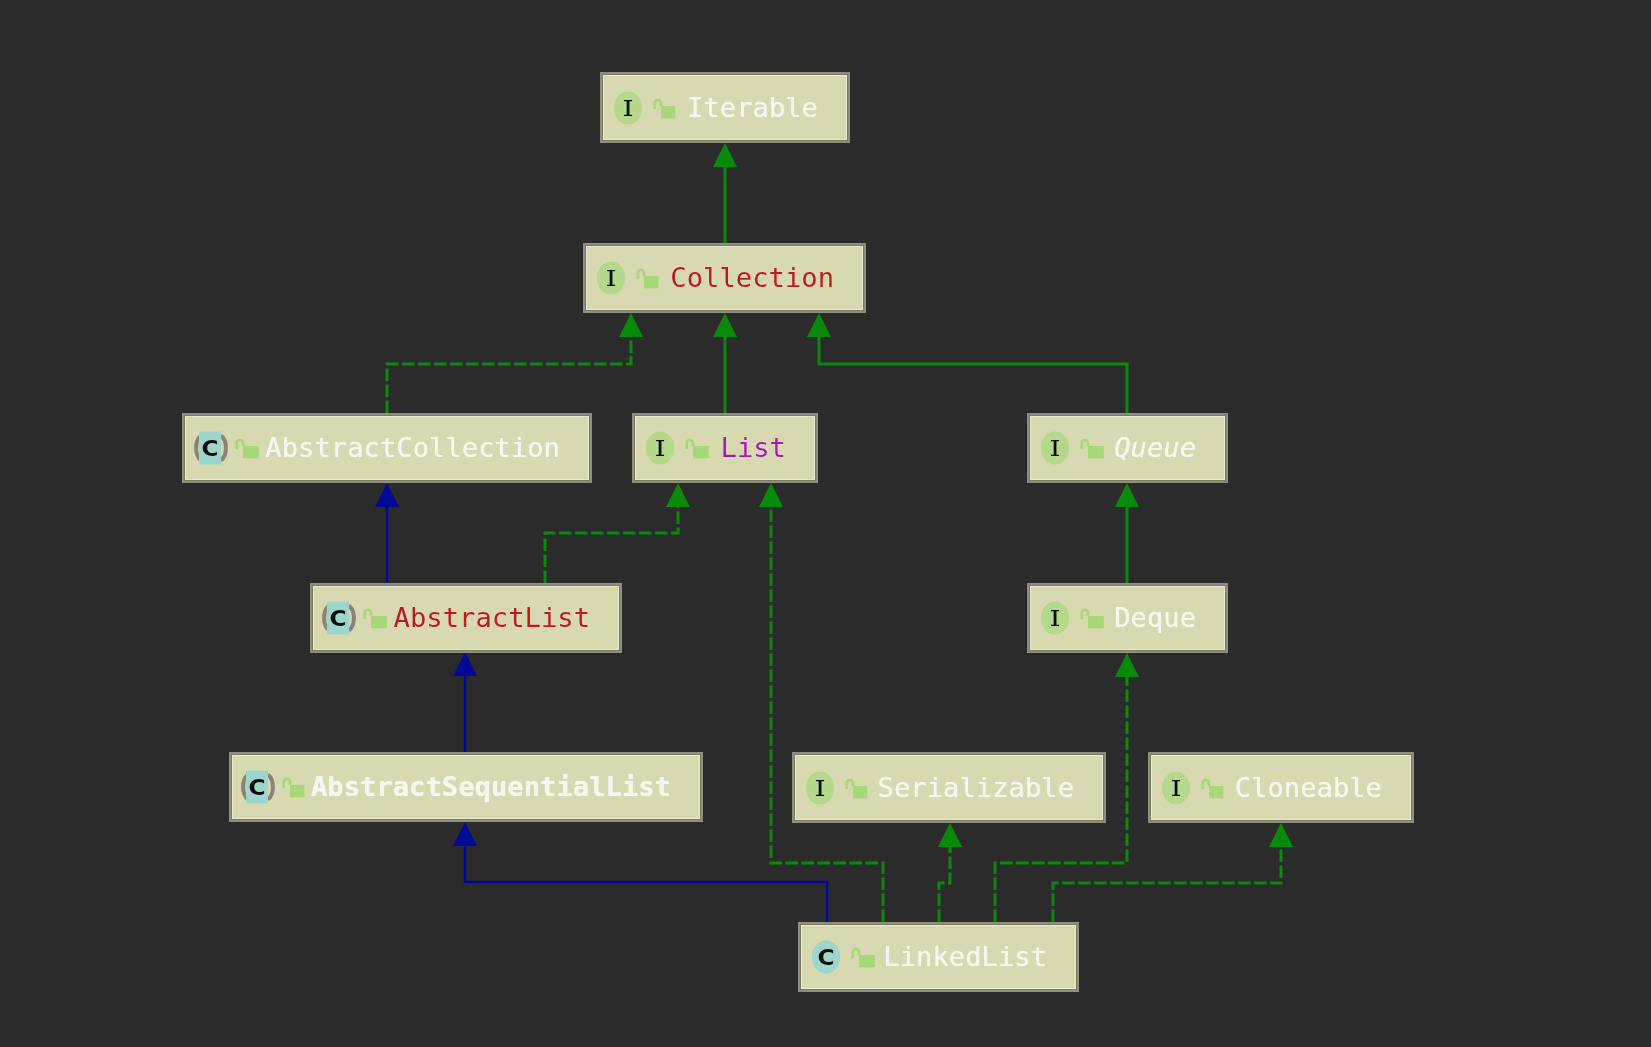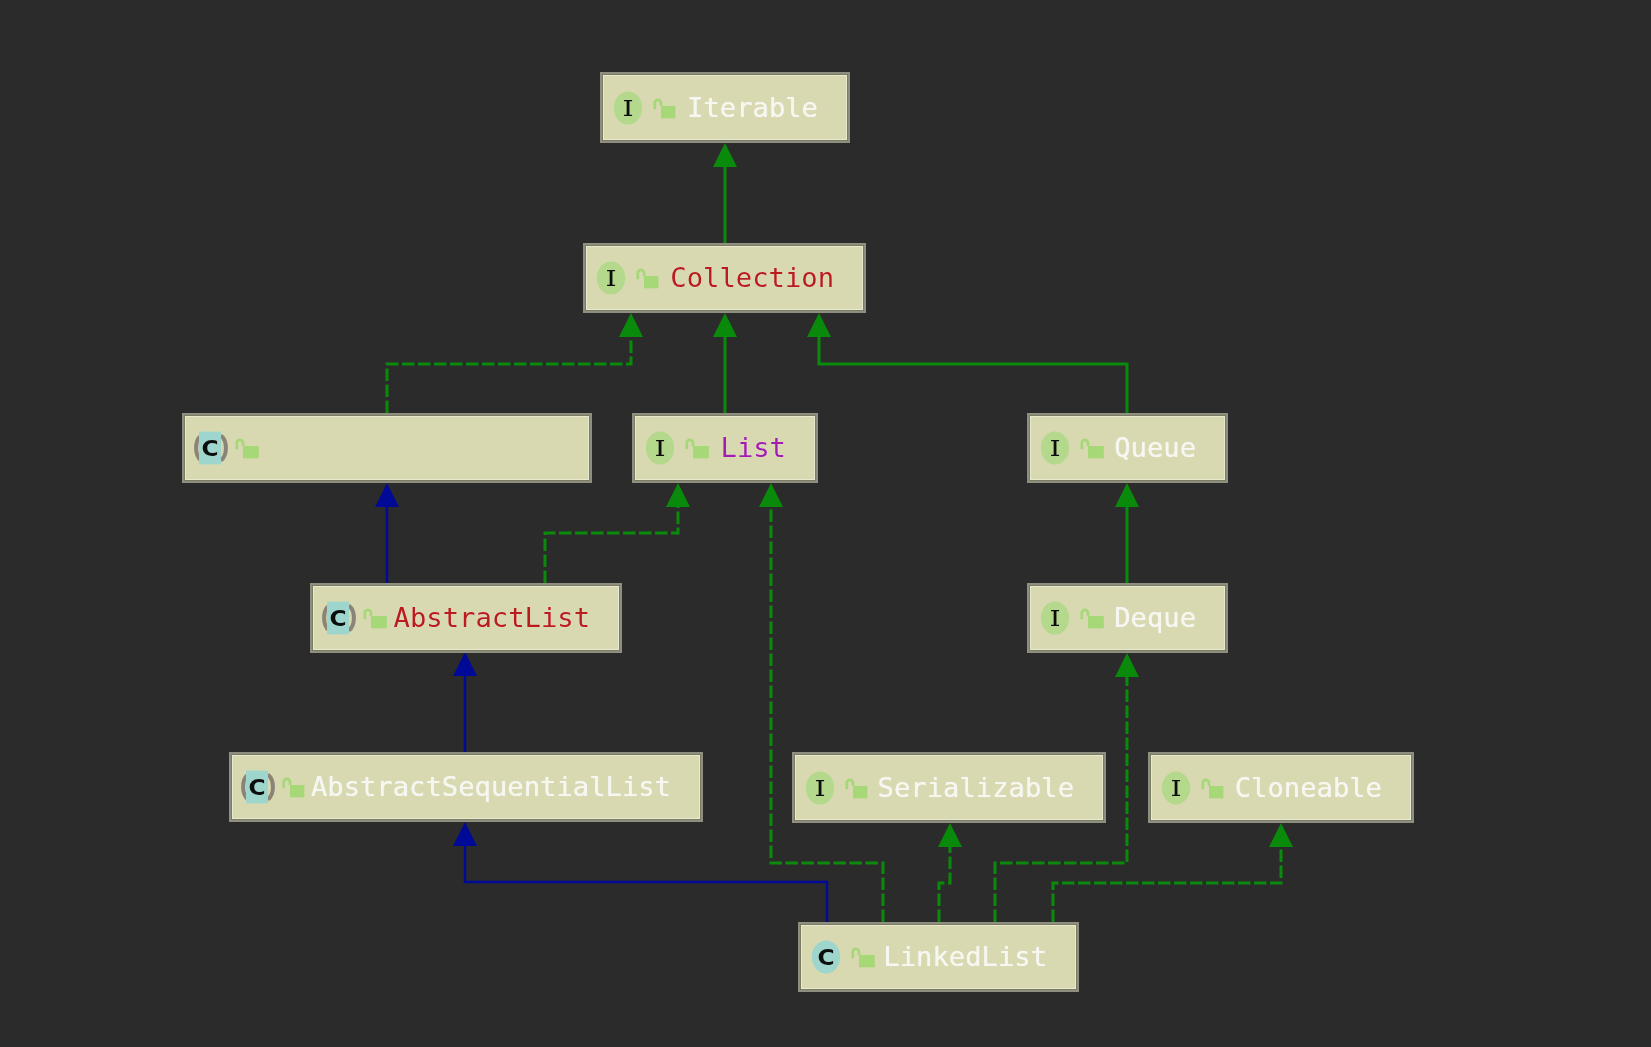--- a/index.html
+++ b/index.html
@@ -114,20 +114,21 @@
           <path d="M28.8,4.6 C35.6,9.6 35.6,24.4 28.8,29.4" stroke="#8a8478" stroke-width="4" fill="none"></path>
           <rect x="7" y="0.6" width="22" height="32.8" fill="#9ed6ce"></rect>
           <g transform="translate(18,17.4) scale(1.06,1) translate(-18,-17.4)">
             <text x="18" y="17.4" fill="#0d0d0d" font-family="'DejaVu Sans','Liberation Sans',sans-serif" font-size="22" font-weight="bold" text-anchor="middle" dominant-baseline="central">C</text>
           </g>
         </svg></span>
     <span class="node-lock"><svg width="25" height="25" viewBox="0 0 25 25">
           <path d="M1.8,13.8 L1.8,7.4 A3.1,3.1 0 0 1 8.0,7.4 L8.0,10.5" fill="none" stroke="#a6d878" stroke-width="2.7"></path>
           <rect x="8.0" y="10.5" width="15.8" height="12.3" fill="#a6d878"></rect>
         </svg></span>
+    <span class="node-label" style="color: rgb(247, 247, 242);">AbstractCollection</span>
   </div>
 
   <div class="node" id="node-list" style="left: 632px; top: 413px; width: 186px; height: 70px; background: rgb(216, 217, 177); border-color: rgb(143, 143, 128); box-shadow: rgb(123, 123, 100) 0px 0px 0px 1px inset, rgb(233, 234, 210) 0px 0px 0px 2px inset;">
     <span class="node-badge"><svg width="37" height="34" viewBox="0 0 37 34" style="overflow:visible">
           <ellipse cx="18" cy="17" rx="14.2" ry="16.5" fill="#b5d98c"></ellipse>
           <g transform="translate(18,17.4) scale(1.28,1) translate(-18,-17.4)">
             <text x="18" y="17.4" fill="#0d0d0d" font-family="'DejaVu Serif','Liberation Serif',serif" font-size="22" font-weight="normal" text-anchor="middle" dominant-baseline="central">I</text>
           </g>
         </svg></span>
     <span class="node-lock"><svg width="25" height="25" viewBox="0 0 25 25">
@@ -141,21 +142,21 @@
     <span class="node-badge"><svg width="37" height="34" viewBox="0 0 37 34" style="overflow:visible">
           <ellipse cx="18" cy="17" rx="14.2" ry="16.5" fill="#b5d98c"></ellipse>
           <g transform="translate(18,17.4) scale(1.28,1) translate(-18,-17.4)">
             <text x="18" y="17.4" fill="#0d0d0d" font-family="'DejaVu Serif','Liberation Serif',serif" font-size="22" font-weight="normal" text-anchor="middle" dominant-baseline="central">I</text>
           </g>
         </svg></span>
     <span class="node-lock"><svg width="25" height="25" viewBox="0 0 25 25">
           <path d="M1.8,13.8 L1.8,7.4 A3.1,3.1 0 0 1 8.0,7.4 L8.0,10.5" fill="none" stroke="#a6d878" stroke-width="2.7"></path>
           <rect x="8.0" y="10.5" width="15.8" height="12.3" fill="#a6d878"></rect>
         </svg></span>
-    <span class="node-label" style="color: rgb(247, 247, 242);">Queue</span>
+    <span class="node-label" style="color: rgb(247, 247, 242); font-style: italic;">Queue</span>
   </div>
 
   <div class="node" id="node-abstractlist" style="left: 310px; top: 583px; width: 312px; height: 70px; background: rgb(216, 217, 177); border-color: rgb(143, 143, 128); box-shadow: rgb(123, 123, 100) 0px 0px 0px 1px inset, rgb(233, 234, 210) 0px 0px 0px 2px inset;">
     <span class="node-badge"><svg width="37" height="34" viewBox="0 0 37 34" style="overflow:visible">
           <path d="M9.2,4.6 C2.4,9.6 2.4,24.4 9.2,29.4" stroke="#8a8478" stroke-width="4" fill="none"></path>
           <path d="M28.8,4.6 C35.6,9.6 35.6,24.4 28.8,29.4" stroke="#8a8478" stroke-width="4" fill="none"></path>
           <rect x="7" y="0.6" width="22" height="32.8" fill="#9ed6ce"></rect>
           <g transform="translate(18,17.4) scale(1.06,1) translate(-18,-17.4)">
             <text x="18" y="17.4" fill="#0d0d0d" font-family="'DejaVu Sans','Liberation Sans',sans-serif" font-size="22" font-weight="bold" text-anchor="middle" dominant-baseline="central">C</text>
           </g>
@@ -187,21 +188,21 @@
           <path d="M28.8,4.6 C35.6,9.6 35.6,24.4 28.8,29.4" stroke="#8a8478" stroke-width="4" fill="none"></path>
           <rect x="7" y="0.6" width="22" height="32.8" fill="#9ed6ce"></rect>
           <g transform="translate(18,17.4) scale(1.06,1) translate(-18,-17.4)">
             <text x="18" y="17.4" fill="#0d0d0d" font-family="'DejaVu Sans','Liberation Sans',sans-serif" font-size="22" font-weight="bold" text-anchor="middle" dominant-baseline="central">C</text>
           </g>
         </svg></span>
     <span class="node-lock"><svg width="25" height="25" viewBox="0 0 25 25">
           <path d="M1.8,13.8 L1.8,7.4 A3.1,3.1 0 0 1 8.0,7.4 L8.0,10.5" fill="none" stroke="#a6d878" stroke-width="2.7"></path>
           <rect x="8.0" y="10.5" width="14.4" height="12.3" fill="#a6d878"></rect>
         </svg></span>
-    <span class="node-label" style="color: rgb(247, 247, 242);">AbstractSequentialList</span>
+    <span class="node-label" style="color: rgb(247, 247, 242); font-weight: bold;">AbstractSequentialList</span>
   </div>
 
   <div class="node" id="node-serializable" style="left: 792px; top: 752px; width: 314px; height: 71px; background: rgb(216, 217, 177); border-color: rgb(143, 143, 128); box-shadow: rgb(123, 123, 100) 0px 0px 0px 1px inset, rgb(233, 234, 210) 0px 0px 0px 2px inset;">
     <span class="node-badge"><svg width="37" height="34" viewBox="0 0 37 34" style="overflow:visible">
           <ellipse cx="18" cy="17" rx="14.2" ry="16.5" fill="#b5d98c"></ellipse>
           <g transform="translate(18,17.4) scale(1.28,1) translate(-18,-17.4)">
             <text x="18" y="17.4" fill="#0d0d0d" font-family="'DejaVu Serif','Liberation Serif',serif" font-size="22" font-weight="normal" text-anchor="middle" dominant-baseline="central">I</text>
           </g>
         </svg></span>
     <span class="node-lock"><svg width="25" height="25" viewBox="0 0 25 25">

